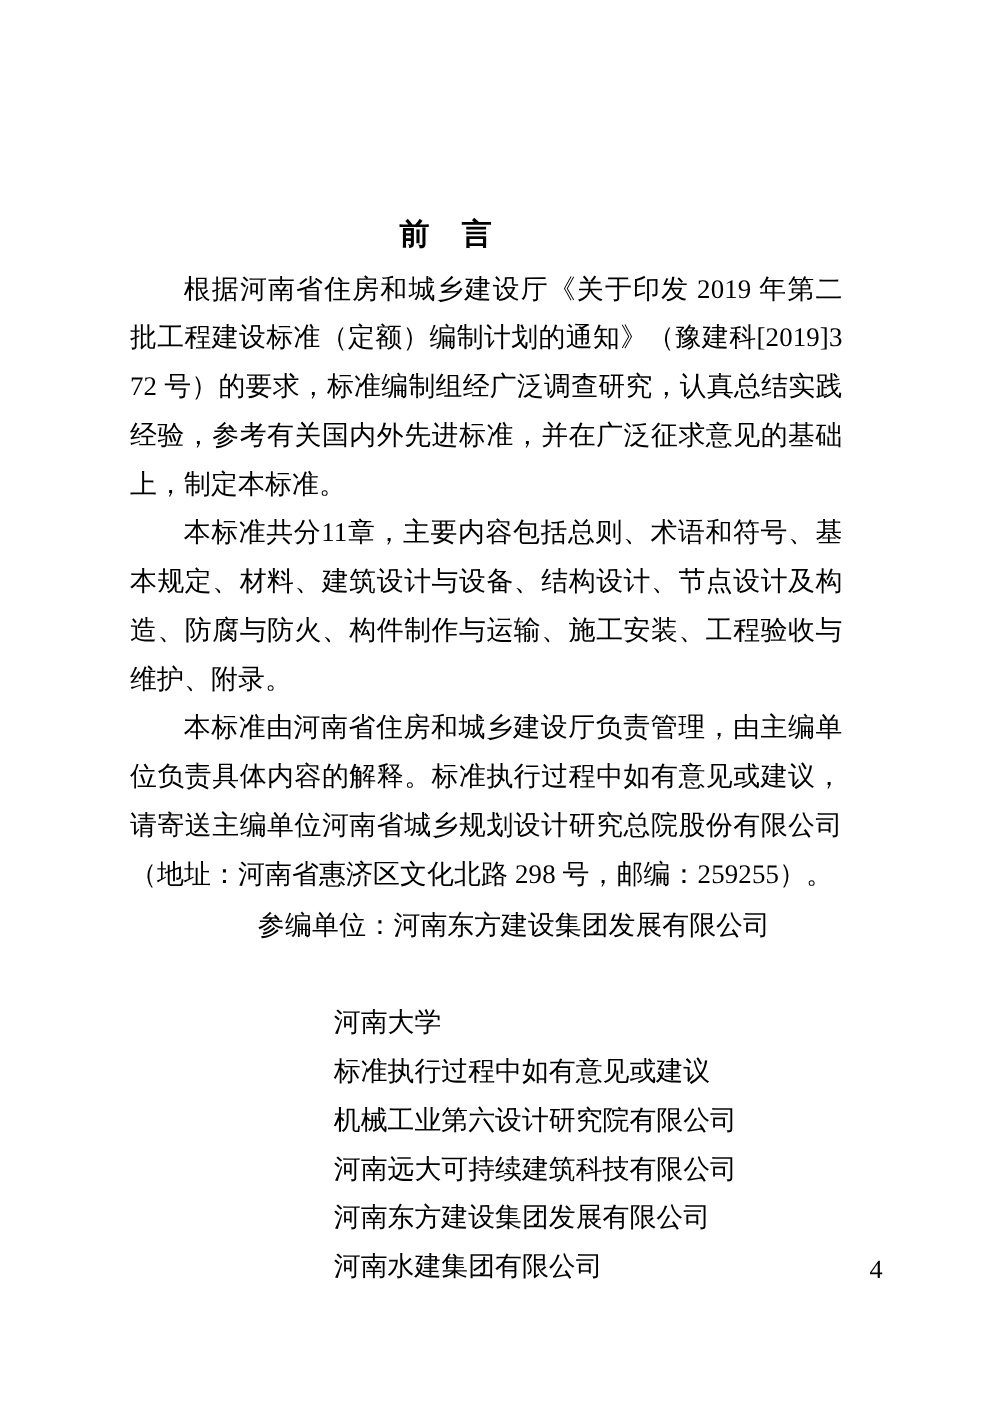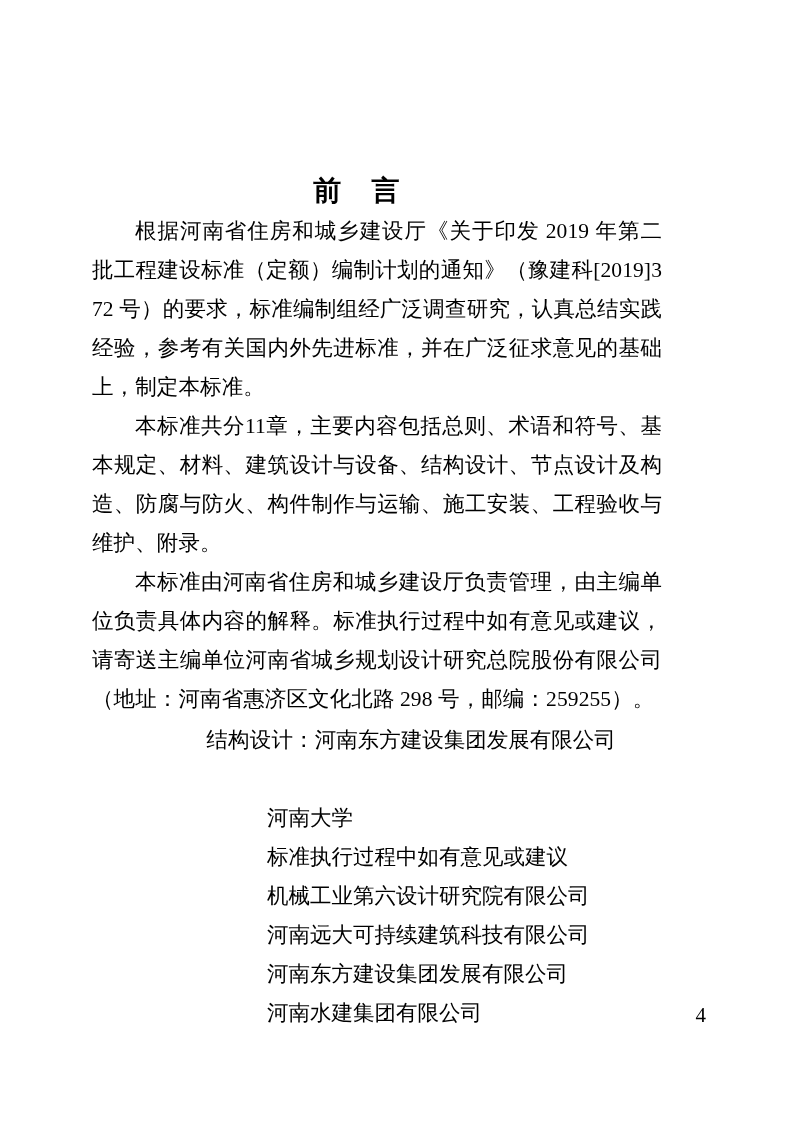--- a/index.html
+++ b/index.html
@@ -22,31 +22,31 @@
     box-sizing: border-box;
   }
 
   
   .doc-title {
     position: absolute;
     left: 0;
     top: 152px;
     width: 714px;
     text-align: center;
-    font-size: 28px;
+    font-size: 24px;
     font-weight: bold;
     letter-spacing: 0.04em;
     line-height: 40px;
     white-space: pre;
   }
 
   
   .body-block {
     position: absolute;
-    left: 92px;
+    left: 104px;
     top: 212px;
     width: 570px;
   }
 
   p.para {
     margin: 0;
     font-size: 21.5px;
     line-height: 39px;
     text-align: justify;
     text-justify: inter-ideograph;
@@ -93,21 +93,21 @@
   <div class="body-block">
     <p class="para">根据河南省住房和城乡建设厅《关于印发 2019 年第二批工程建设标准（定额）编制计划的通知》（豫建科[2019]372 号）的要求，标准编制组经广泛调查研究，认真总结实践经验，参考有关国内外先进标准，并在广泛征求意见的基础上，制定本标准。</p>
     <p class="para">本标准共分11章，主要内容包括总则、术语和符号、基本规定、材料、建筑设计与设备、结构设计、节点设计及构造、防腐与防火、构件制作与运输、施工安装、工程验收与维护、附录。</p>
     <p class="para">本标准由河南省住房和城乡建设厅负责管理，由主编单位负责具体内容的解释。标准执行过程中如有意见或建议，请寄送主编单位河南省城乡规划设计研究总院股份有限公司（地址：河南省惠济区文化北路 298 号，邮编：259255）。</p>
   </div>
 
   <div class="units">
 
 
     <div class="unit-line coedit">
-      <span class="unit-label">结构设计：</span><span>河南东方建设集团发展有限公司</span>
+      <span class="unit-label">参编单位：</span><span>河南东方建设集团发展有限公司</span>
     </div>
 
     <div class="unit-line sub"><span>河南大学</span></div>
     <div class="unit-line sub"><span>标准执行过程中如有意见或建议</span></div>
     <div class="unit-line sub"><span>机械工业第六设计研究院有限公司</span></div>
     <div class="unit-line sub"><span>河南远大可持续建筑科技有限公司</span></div>
     <div class="unit-line sub"><span>河南东方建设集团发展有限公司</span></div>
     <div class="unit-line sub"><span>河南水建集团有限公司</span></div>
 
   </div>

